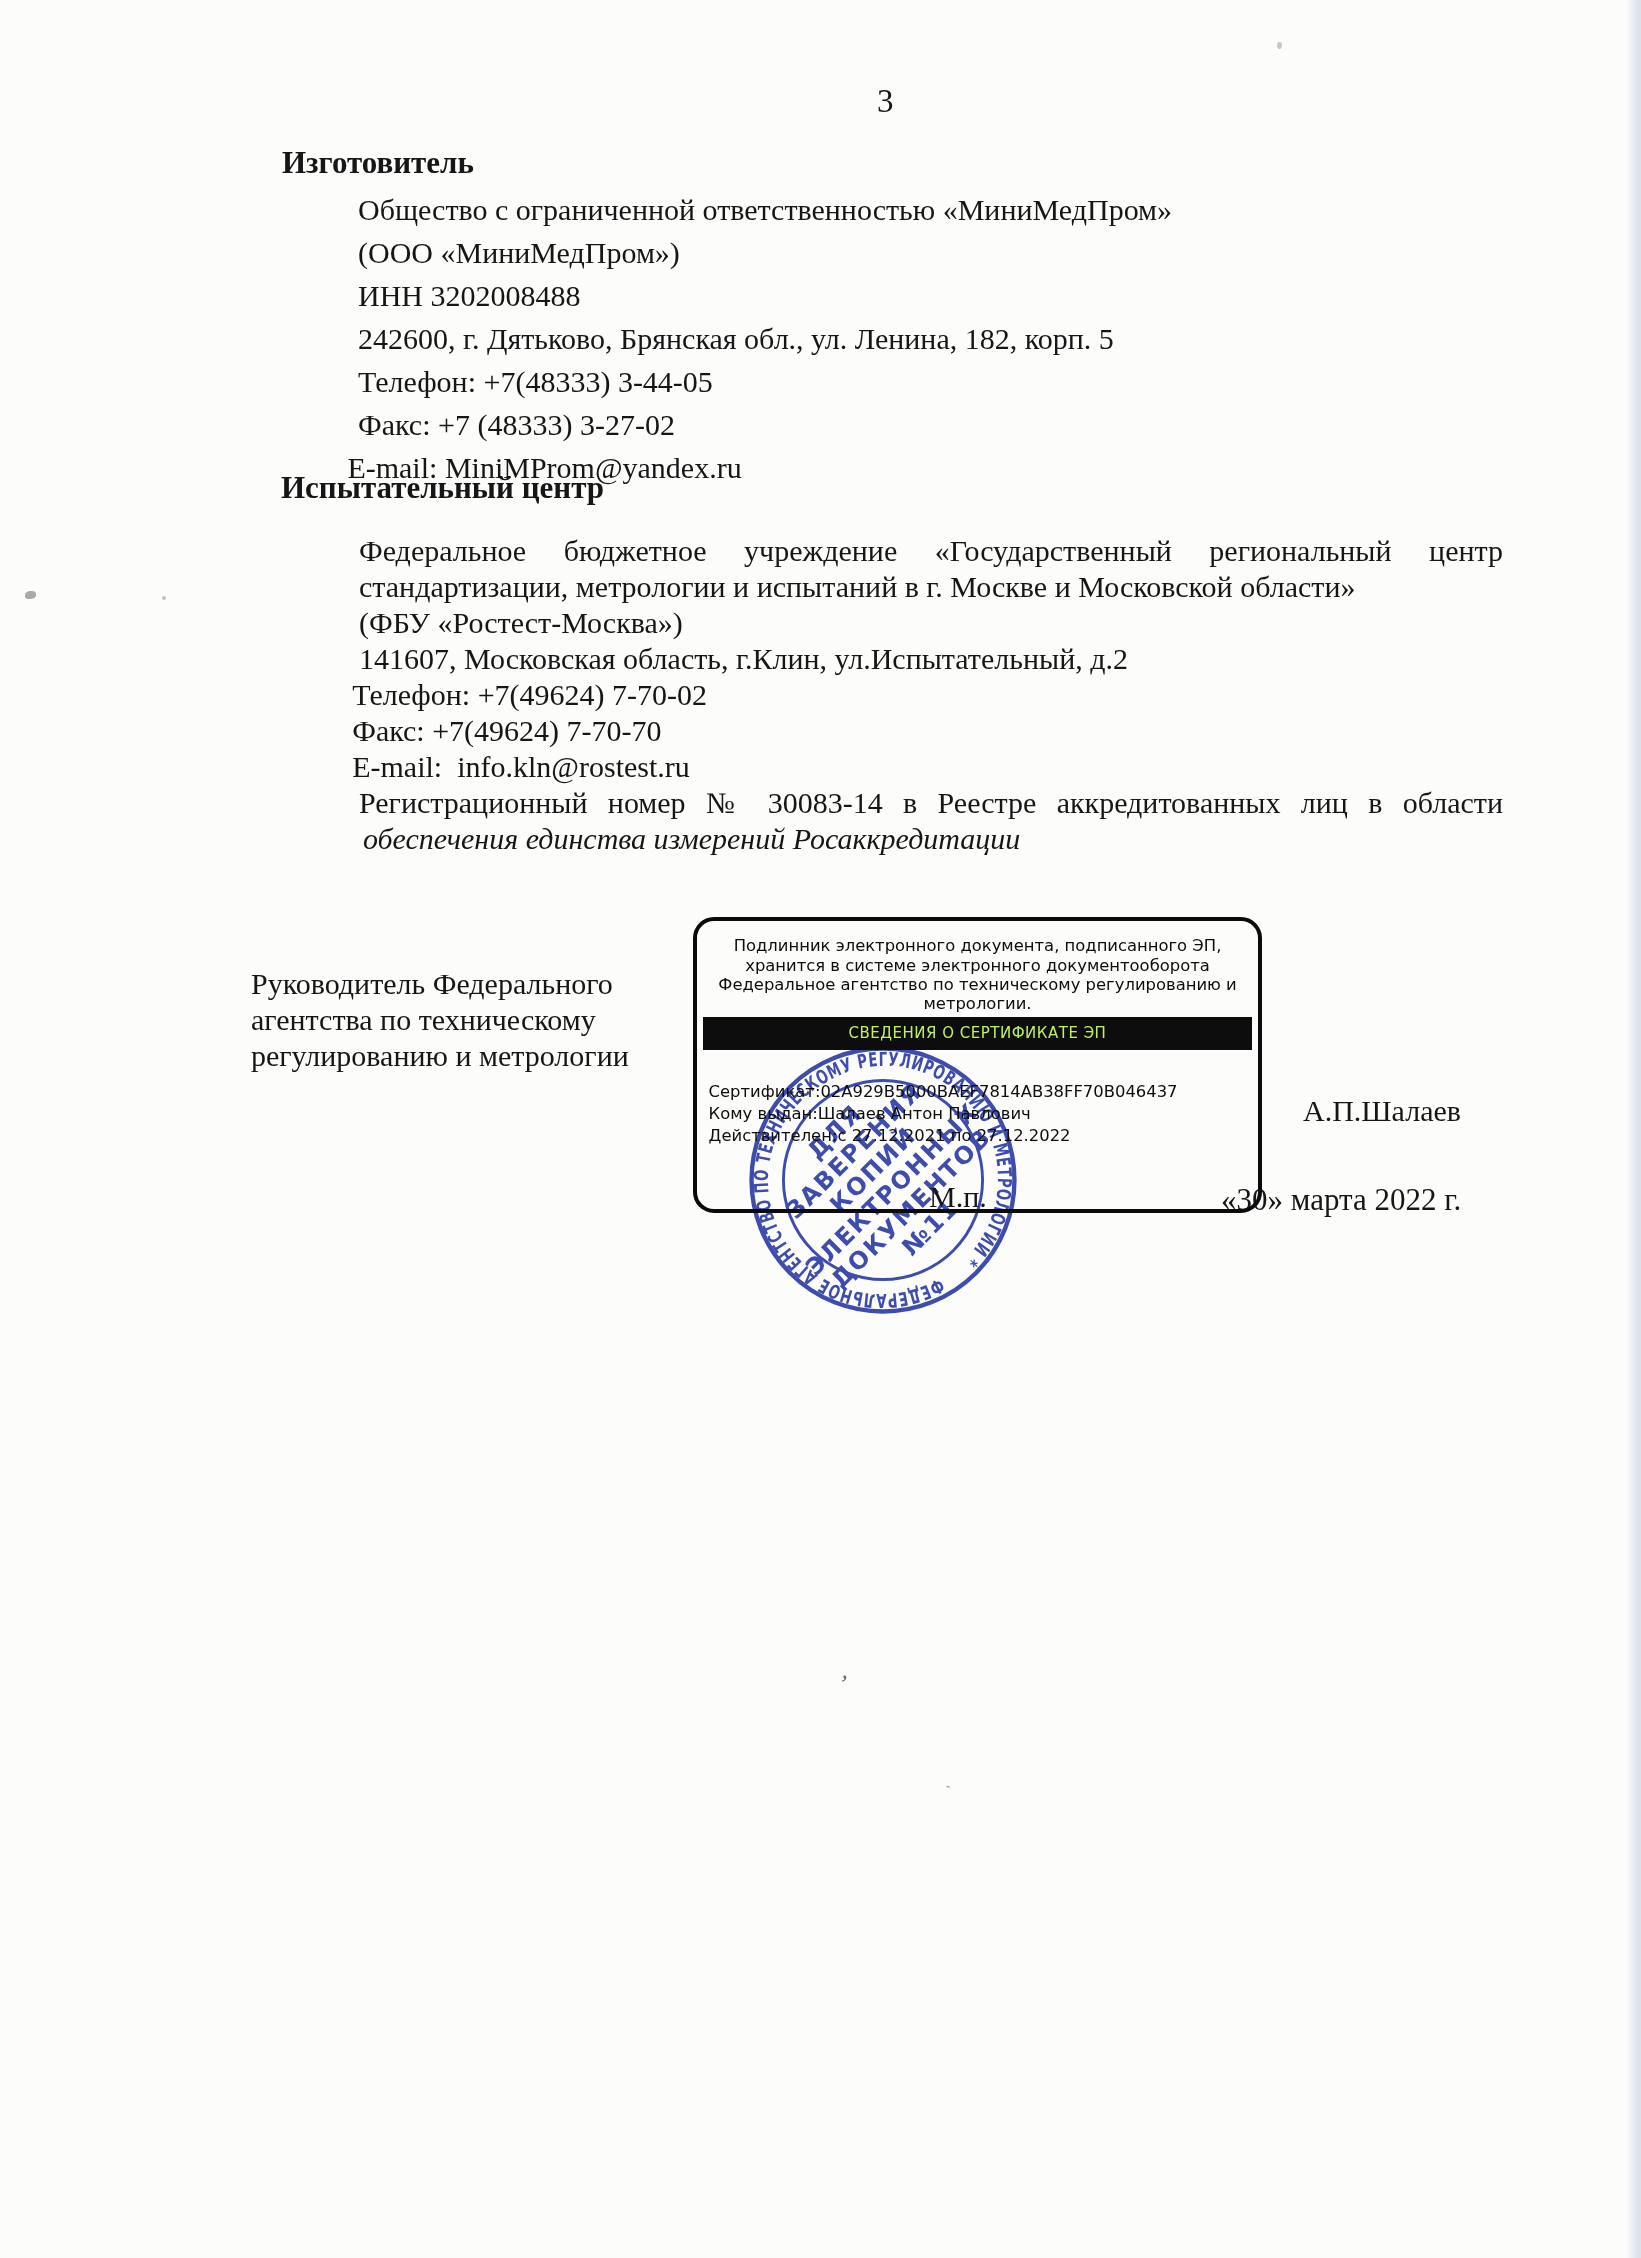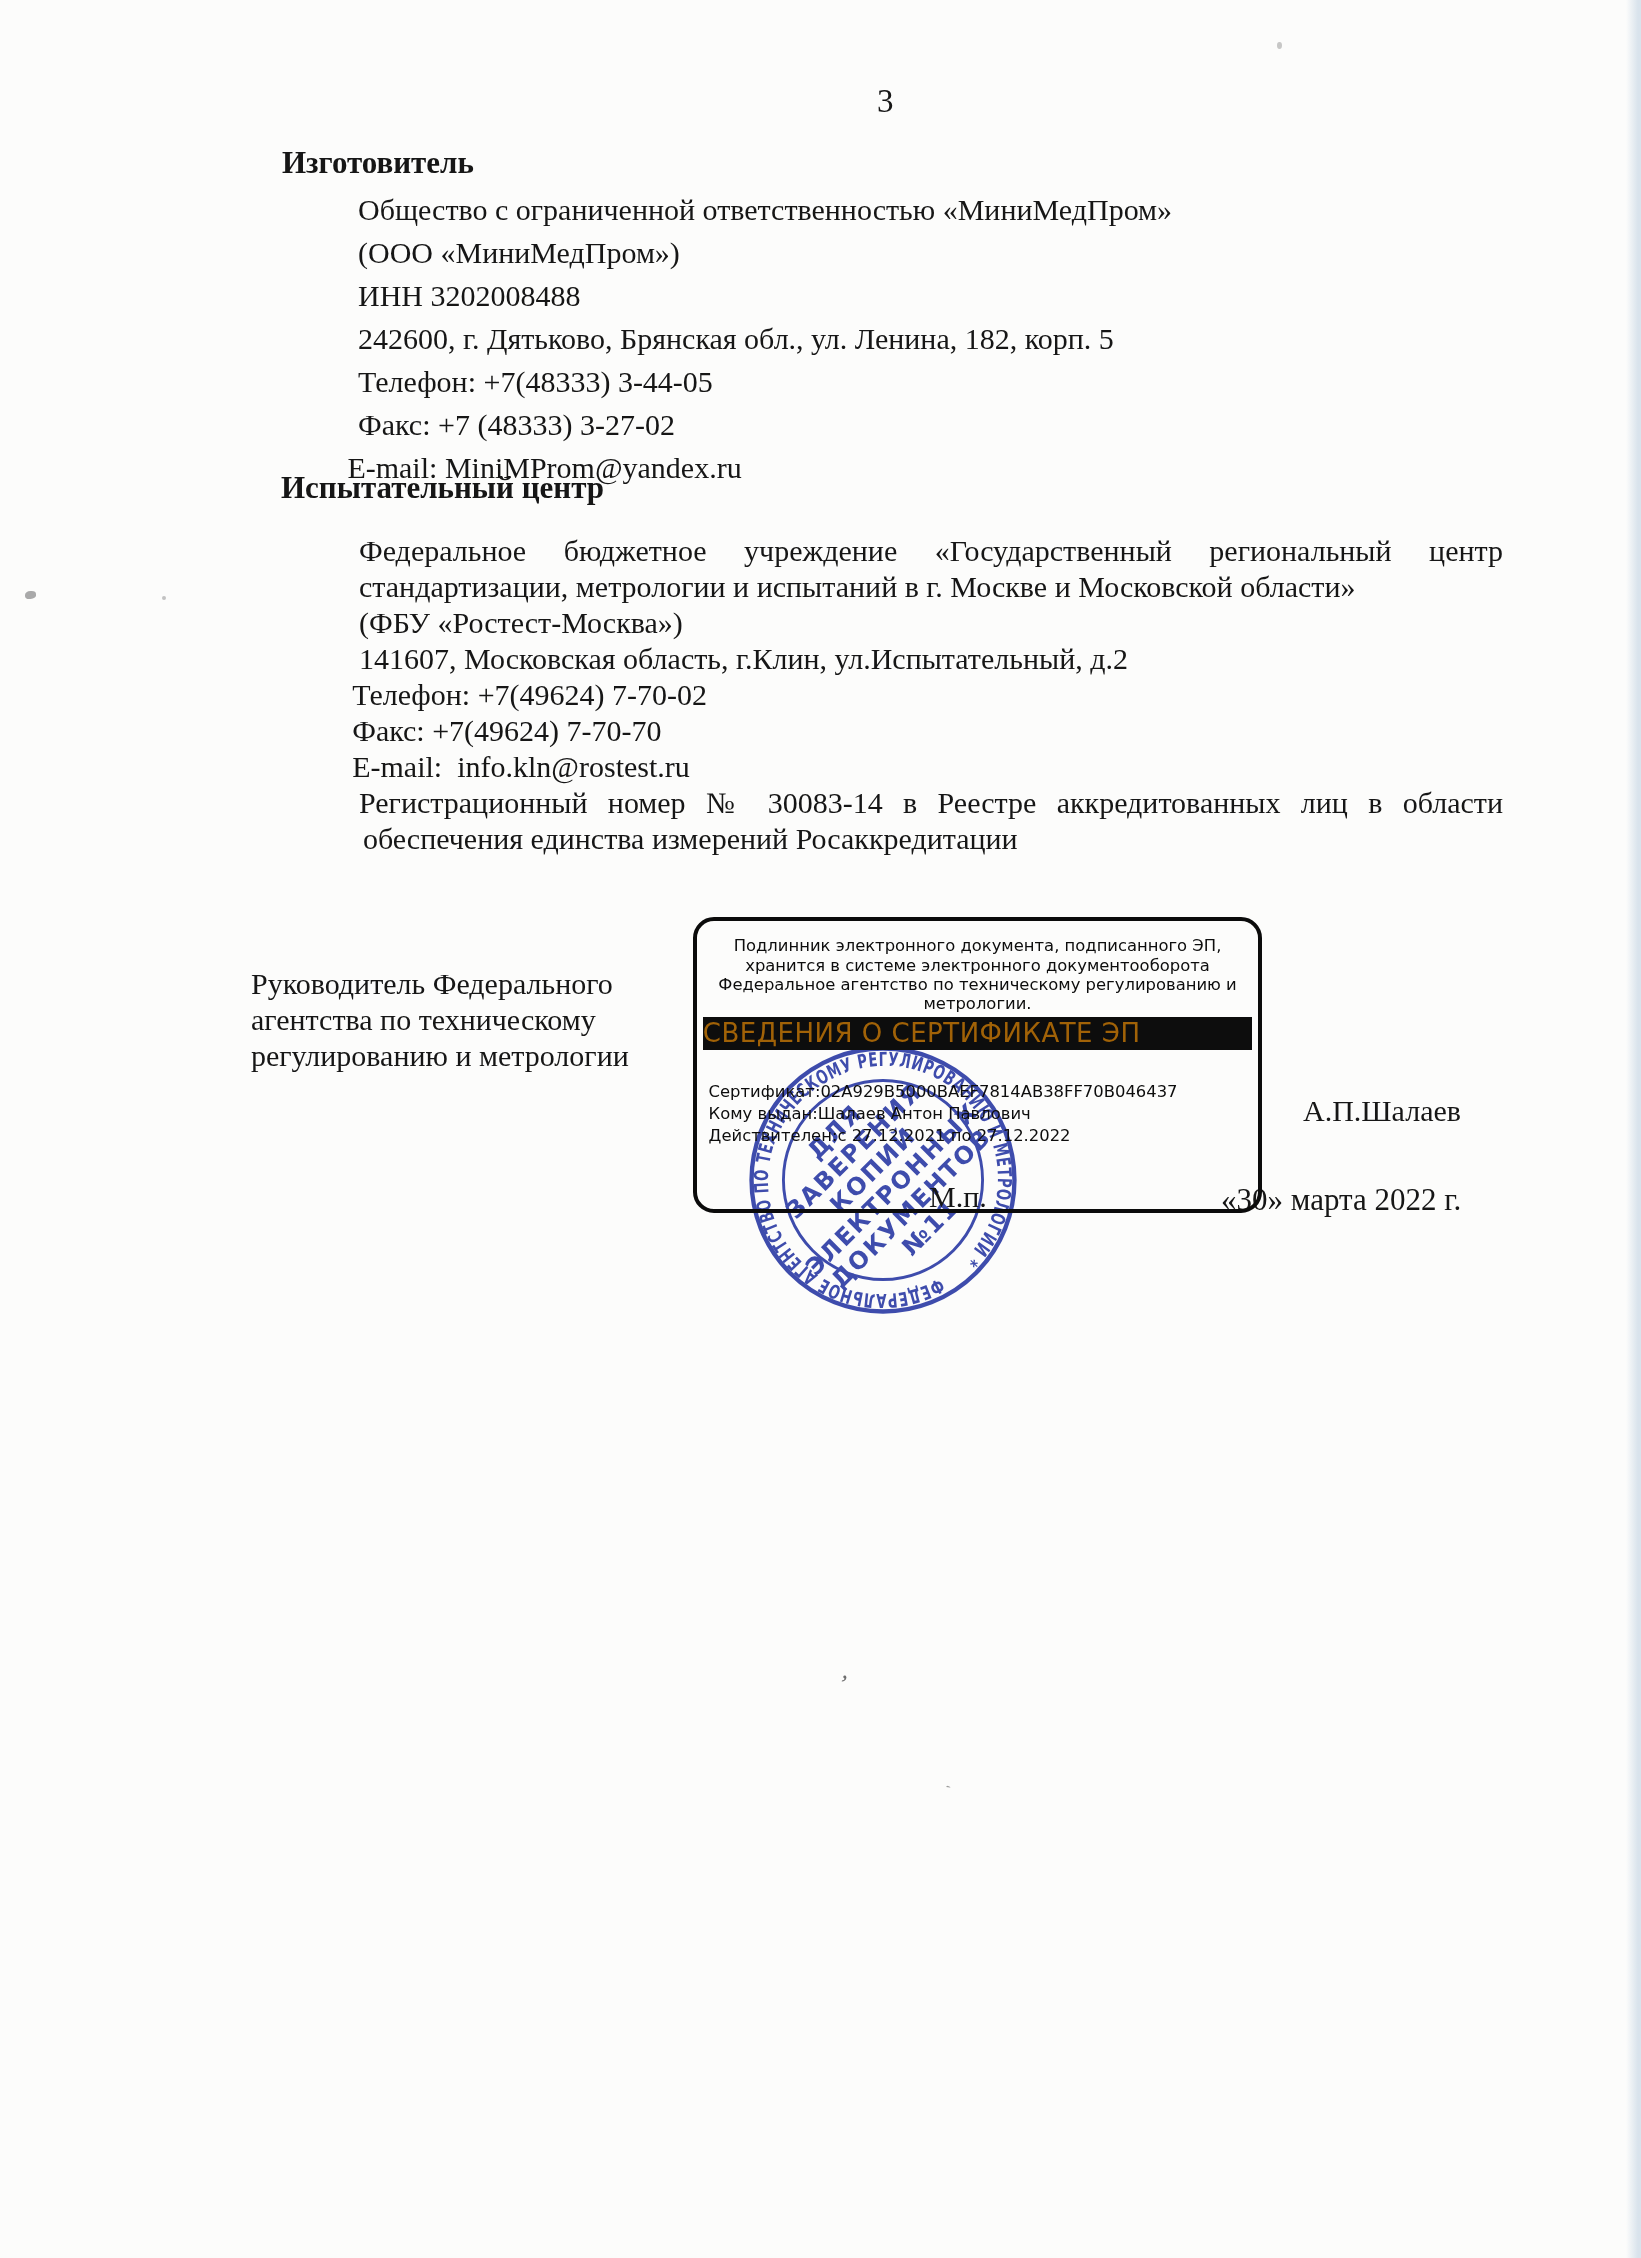--- a/index.html
+++ b/index.html
@@ -36,21 +36,21 @@
   .b-testcenter .line{height:36px;line-height:36px;}
   .line{font-size:30px;white-space:pre;}
   .line.justified{
     white-space:normal;
     text-align:justify;
     text-align-last:justify;
     width:1144px;
   }
   .b-manufacturer .shift-email{margin-left:-10.6px;}
   .b-testcenter .shift-left{margin-left:-6.8px;}
-  .b-testcenter .shift-right{margin-left:3.9px;}
+  .b-testcenter .shift-right{margin-left:3.9px;font-style:italic;}
 
   
   .sig-role{
     position:absolute;left:251px;top:966px;
     font-size:30px;line-height:36px;white-space:pre;
   }
   .sig-name{
     position:absolute;left:1303px;top:1094px;
     font-size:30px;white-space:pre;
   }
@@ -87,23 +87,23 @@
     font-family:"DejaVu Sans","Liberation Sans",sans-serif;
     color:#0d0d0d;
   }
   .esign-header{
     margin-top:15.4px;
     text-align:center;
     font-size:16.4px;line-height:19.3px;
   }
   .esign-bar{
     margin:3.9px 5.8px 0 5.8px;height:33px;
-    background:#0d0d0d;color:#a16207;
-    text-align:left;line-height:33px;
-    font-size:26px;letter-spacing:0.5px;
+    background:#0d0d0d;color:#bef264;
+    text-align:center;line-height:33px;
+    font-size:15px;letter-spacing:0.5px;
   }
   .esign-fields{
     margin-top:31px;padding-left:11.6px;
     font-size:16.4px;line-height:22px;
   }
   .esign-fields .label{display:inline-block;min-width:108px;}
 
   
   .artifact{position:absolute;color:#8f8f8f;}
   .a1{left:25px;top:591px;width:10.6px;height:7.7px;background:#8e8e8e;border-radius:50% 40% 50% 40%;opacity:.75;}

